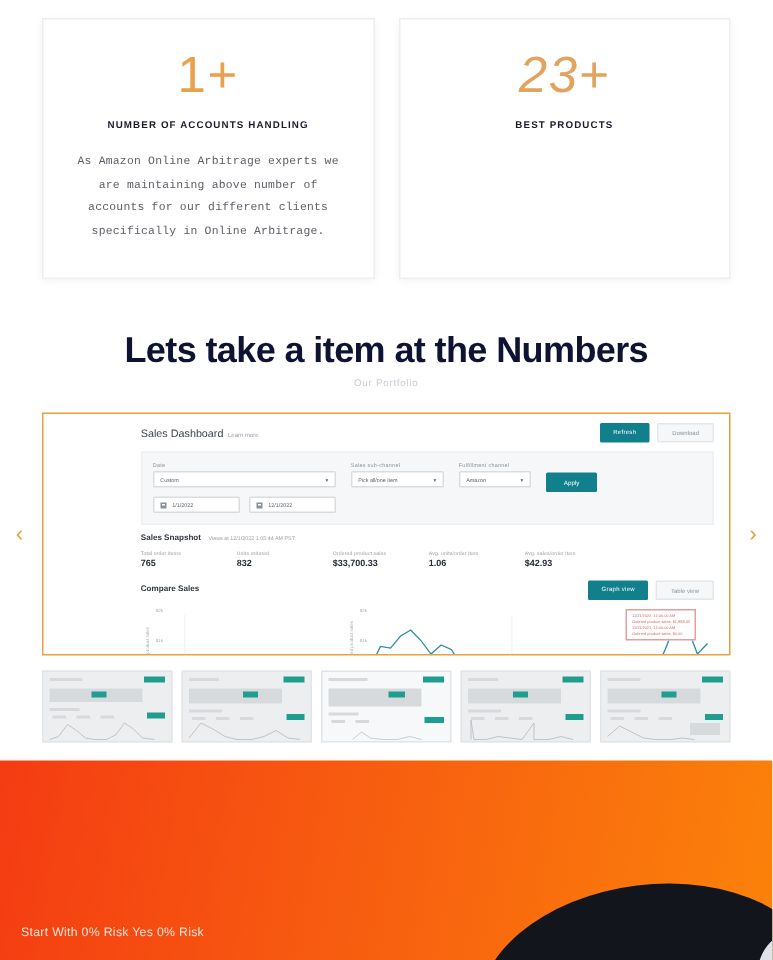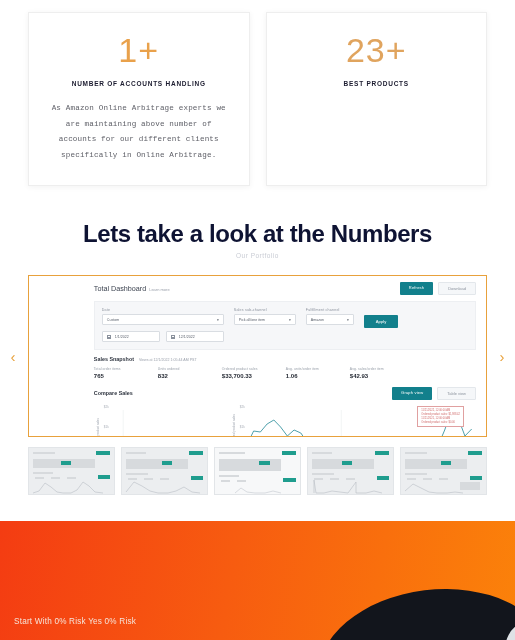--- a/index.html
+++ b/index.html
@@ -26,21 +26,21 @@
     min-height: 165px;
   }
   .stat-number {
     font-size: 34px;
     font-weight: 300;
     letter-spacing: 1px;
     line-height: 1.15;
     margin-bottom: 10px;
   }
   .stat-number.c1 { color: #e9a14b; }
-  .stat-number.c2 { color: #e0a45e; }
+  .stat-number.c2 { color: #e0a45e; font-style: italic; }
   .stat-label {
     font-size: 6.5px;
     font-weight: 700;
     letter-spacing: 0.75px;
     color: #1b1b2f;
     margin-bottom: 14px;
   }
   .stat-desc {
     font-size: 7.6px;
     line-height: 2.05;
@@ -159,21 +159,21 @@
     flex: 1; height: 48px; background: #eceef0;
     border: .5px solid #e2e5e8; position: relative; overflow: hidden;
     cursor: pointer;
   }
   .thumb.active { background: #f7f8f9; }
   .thumb .tl { position: absolute; background: #d7dadd; }
   .thumb .tg { position: absolute; background: #1f9d8e; }
 
   
   .cta {
-    position: absolute; left: 0; right: 0; bottom: 0; height: 119px;
+    position: absolute; left: 0; right: 0; bottom: 0; height: 133px;
     background: linear-gradient(100deg, #f43c12 0%, #f75c10 45%, #fb820a 100%);
     overflow: hidden;
   }
   .cta-text {
     position: absolute; left: 14px; bottom: 14px;
     color: #f6e3d8; font-size: 8.2px; letter-spacing: .2px;
   }
   .cta-shape {
     position: absolute; right: -30px; bottom: -40px;
     width: 230px; height: 90px; background: #12151c;
@@ -201,36 +201,36 @@
     </div>
 
     <div class="stat-card">
       <div class="stat-number c2">23+</div>
       <div class="stat-label">BEST PRODUCTS</div>
     </div>
 
   </div>
 
   <div class="section-head">
-    <div class="section-title">Lets take a look at the Numbers</div>
+    <div class="section-title">Lets take a item at the Numbers</div>
     <div class="section-sub">Our Portfolio</div>
   </div>
 
   <div class="carousel-wrap">
 
     <div class="arrow left">‹</div>
     <div class="arrow right">›</div>
 
     <div class="carousel-frame">
 
       <div class="dash">
 
         <div class="dash-top">
           <div class="dash-title">
-            <span>Total Dashboard</span><span class="sub">Learn more</span>
+            <span>Sales Dashboard</span><span class="sub">Learn more</span>
           </div>
           <div class="dash-btns">
             <div class="btn-teal">Refresh</div>
             <div class="btn-ghost">Download</div>
           </div>
         </div>
 
         <div class="filters">
 
           <div class="fcol">

